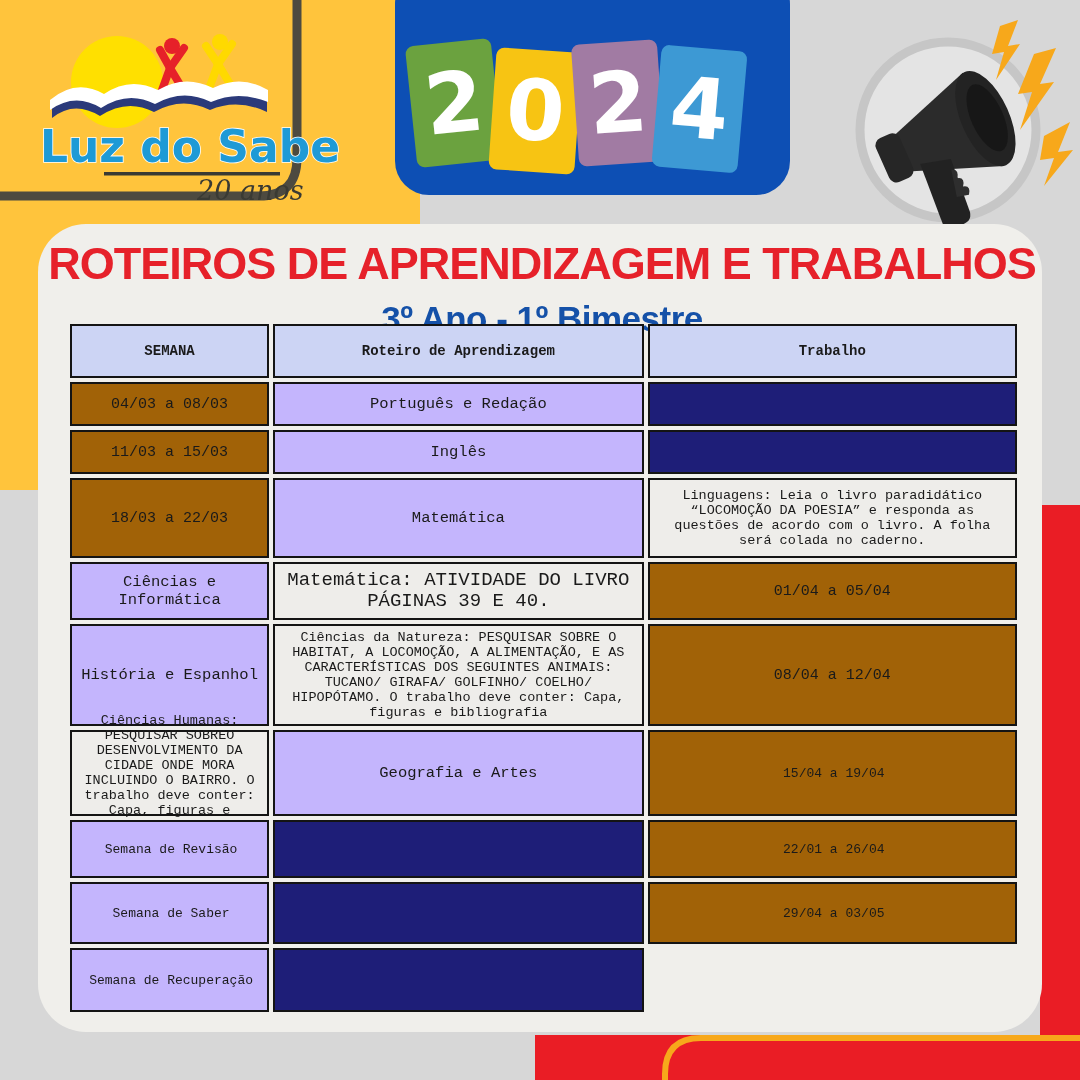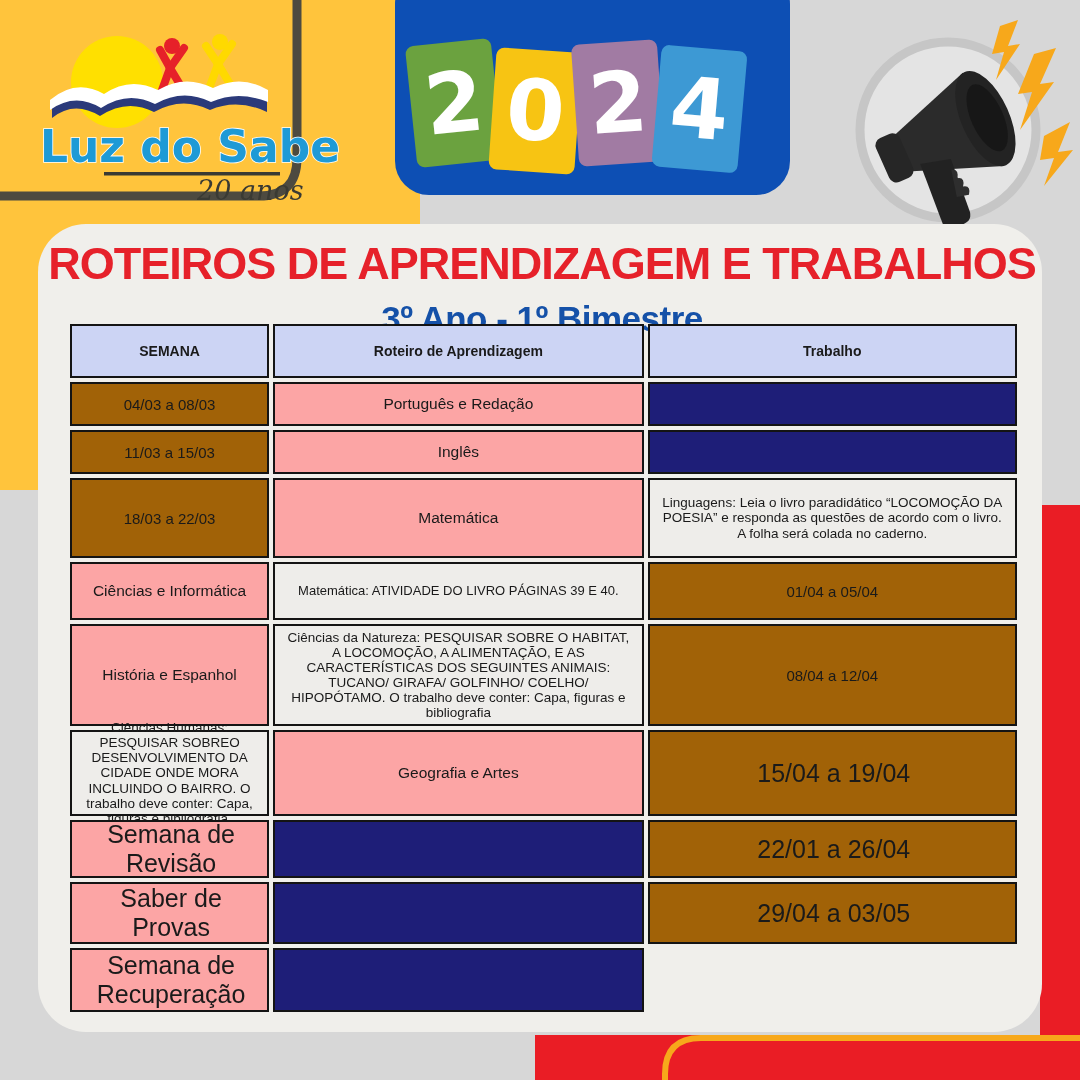--- a/index.html
+++ b/index.html
@@ -32,28 +32,28 @@
          color:#e6212a;font-size:45px;font-weight:bold;letter-spacing:-1px;}
   .subtitle{position:absolute;left:40px;top:287px;width:1004px;text-align:center;
             color:#1551a8;font-size:35px;font-weight:bold;letter-spacing:-0.5px;margin-top:12px;}
 
   
   .grid{position:absolute;left:70px;top:324px;width:947px;
         display:grid;grid-template-columns:200fr 372fr 371fr;
         grid-template-rows:54px 44px 44px 80px 58px 102px 86px 58px 62px 64px;
         gap:4px;}
   .cell{border:2px solid #141414;display:flex;align-items:center;justify-content:center;
-        text-align:center;color:#1a1a1a;padding:2px 8px;box-sizing:border-box;}
+        text-align:center;color:#1a1a1a;padding:2px 8px;box-sizing:border-box;font-family:Liberation Mono, monospace;}
   .hdr{background:#ccd4f4;font-weight:bold;font-size:14px;}
   .date{background:#a16207;font-size:15px;}
-  .subj{background:#fca5a5;font-size:15.5px;}
+  .subj{background:#c4b5fd;font-size:15.5px;}
   .work{background:#eeedea;font-size:13.5px;line-height:1.12;}
-  .work-mid{font-size:13px;}
+  .work-mid{font-size:19px;}
   .navy{background:#1e1e78;}
-  .big{font-size:25px;padding-left:11px;}
+  .big{font-size:13px;padding-left:11px;}
 
   
   .logo{position:absolute;left:22px;top:20px;width:320px;height:190px;}
 </style>
 </head>
 <body>
 
 <div class="page">
 
   <div class="yellow-top"></div>
@@ -151,21 +151,21 @@
 
     <div class="cell date">08/04 a 12/04</div>
     <div class="cell work">Ciências Humanas: PESQUISAR SOBREO DESENVOLVIMENTO DA CIDADE ONDE MORA INCLUINDO O BAIRRO. O trabalho deve conter: Capa, figuras e bibliografia.</div>
     <div class="cell subj">Geografia e Artes</div>
 
     <div class="cell date big">15/04 a 19/04</div>
     <div class="cell subj big">Semana de Revisão</div>
     <div class="cell navy"></div>
 
     <div class="cell date big">22/01 a 26/04</div>
-    <div class="cell subj big">Saber de Provas</div>
+    <div class="cell subj big">Semana de Saber</div>
     <div class="cell navy"></div>
 
     <div class="cell date big">29/04 a 03/05</div>
     <div class="cell subj big">Semana de Recuperação</div>
     <div class="cell navy"></div>
   </div>
 
 </div>
 
 </body></html>

